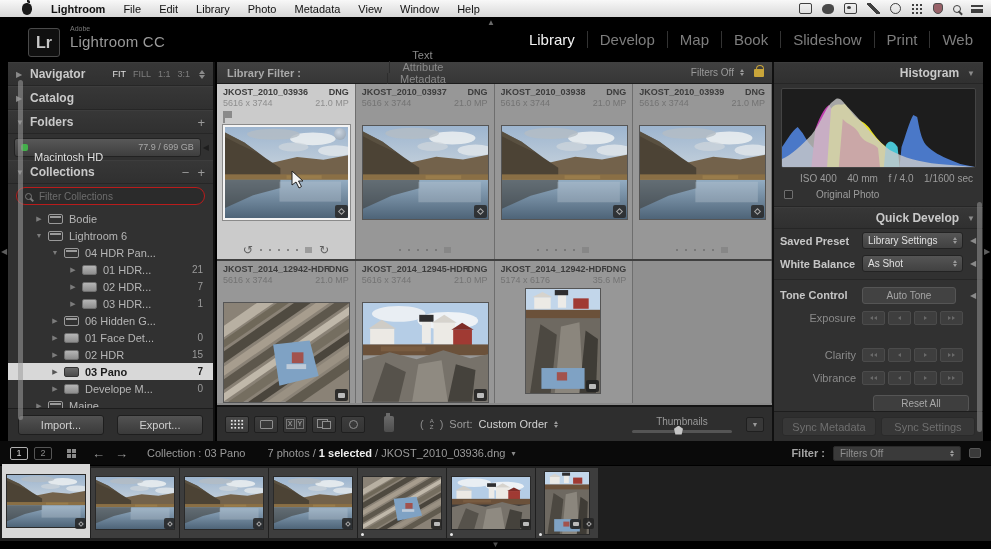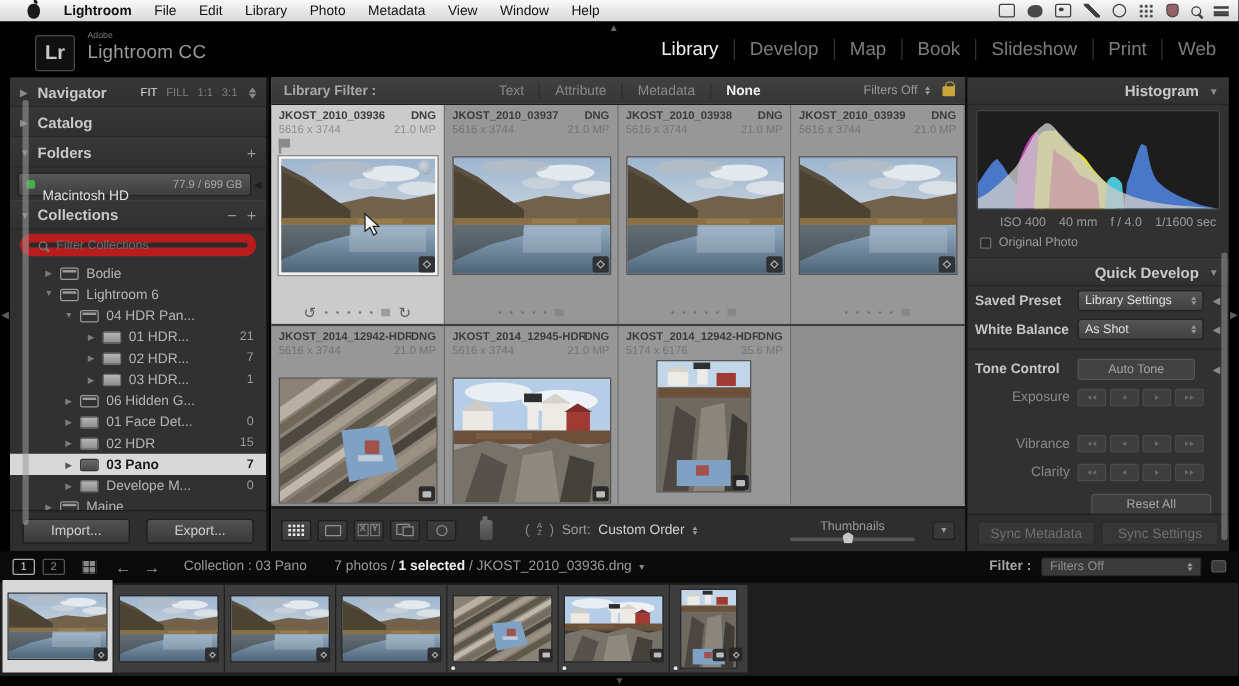--- a/index.html
+++ b/index.html
@@ -64,21 +64,21 @@
   .zoommodes .zm.active{color:#e0e0e0;}
   .ph .plusminus{font-size:13px;color:#9a9a9a;font-weight:normal;display:flex;gap:8px;}
   .volume{height:26px;display:flex;align-items:center;padding:0 4px 0 6px;background:#313131;}
   .volbar{flex:1;height:19px;background:linear-gradient(#585858,#3e3e3e);border:1px solid #222;
     border-radius:3px;display:flex;align-items:center;padding:0 6px;gap:6px;}
   .led{width:7px;height:7px;border-radius:2px;}
   .volname{font-size:11px;color:#e0e0e0;flex:1;margin-top:20px;}
   .volspace{font-size:9px;color:#a8a8a8;}
   .voltri{font-size:8px;color:#1d1d1d;margin-left:2px;}
   .searchrow{height:24px;display:flex;align-items:center;padding:0 8px;}
-  .searchbox{flex:1;height:18px;border:7px solid #b91c1c;border-radius:9px;background:#2b2b2b;
+  .searchbox{flex:1;height:18px;border:1px solid #b91c1c;border-radius:9px;background:#2b2b2b;
     display:flex;align-items:center;padding:0 8px;gap:5px;}
   .mag{width:7px;height:7px;border:1.5px solid #7a7a7a;border-radius:50%;position:relative;flex:none;}
   .mag:after{content:"";position:absolute;right:-3px;bottom:-2px;width:4px;height:1.5px;background:#7a7a7a;transform:rotate(45deg);}
   .searchbox input{background:transparent;border:none;outline:none;color:#9a9a9a;font-size:10px;width:100%;
     font-family:"Liberation Sans","DejaVu Sans",sans-serif;}
   .searchbox input::placeholder{color:#6d6d6d;}
   .tree{height:204px;overflow:hidden;position:relative;padding-top:2px;}
   .trow{height:17px;display:flex;align-items:center;font-size:11px;color:#b6b6b6;padding-right:10px;}
   .trow .disc{width:10px;font-size:7px;color:#7c7c7c;text-align:center;flex:none;}
   .trow.i0{padding-left:26px;} .trow.i1{padding-left:42px;} .trow.i2{padding-left:60px;}
@@ -97,21 +97,21 @@
   .lbuttons{position:absolute;left:0;bottom:0;width:100%;height:33px;border-top:1px solid #1d1d1d;
     background:#2e2e2e;display:flex;align-items:center;justify-content:space-between;padding:0 10px;}
   .btn{height:20px;min-width:86px;background:linear-gradient(#525252,#3a3a3a);border:1px solid #1e1e1e;
     border-radius:3px;color:#cfcfcf;font-size:11px;display:flex;align-items:center;justify-content:center;}
 
   
   .center{position:absolute;left:217px;top:0;width:555px;height:379px;background:#8a8a8a;}
   .filterbar{position:absolute;left:0;top:0;width:100%;height:22px;background:linear-gradient(#414141,#363636);
     border-bottom:1px solid #1c1c1c;display:flex;align-items:center;font-size:11px;color:#999;}
   .filterbar .ftitle{font-weight:bold;padding:0 10px;color:#a9a9a9;}
-  .ftabs{position:absolute;left:170px;display:flex;align-items:center;}
+  .ftabs{position:absolute;left:170px;display:flex;align-items:center;flex-direction:column;}
   .ftab{padding:0 12px;color:#8a8a8a;border-left:1px solid #2d2d2d;}
   .ftab:first-child{border-left:none;}
   .ftab.active{color:#f0f0f0;font-weight:bold;}
   .fright{margin-left:auto;display:flex;align-items:center;gap:6px;padding-right:8px;}
   .fpreset{color:#9a9a9a;font-size:10px;}
   .lock{width:10px;height:8px;background:#c9a53a;border-radius:1px;position:relative;margin-left:4px;}
   .lock:before{content:"";position:absolute;left:2px;top:-4px;width:6px;height:5px;border:1.5px solid #c9a53a;
     border-bottom:none;border-radius:4px 4px 0 0;}
 
   .grid{position:absolute;left:0;top:22px;width:100%;height:321px;overflow:hidden;}
@@ -186,21 +186,21 @@
 
   
   .rpanel{position:absolute;left:772px;top:0;width:211px;height:379px;background:#313131;
     border-left:2px solid #101010;overflow:hidden;}
   .rph{height:22px;display:flex;align-items:center;justify-content:flex-end;gap:8px;padding:0 8px;
     font-size:12px;font-weight:bold;color:#c9c9c9;background:linear-gradient(#373737,#303030);
     border-bottom:1px solid #262626;border-top:1px solid #3d3d3d;}
   .rph .tri{font-size:8px;color:#8b8b8b;font-weight:normal;}
   .histbox{margin:4px 7px 2px;height:80px;background:#1d1d1d;border:1px solid #444;border-radius:2px;overflow:hidden;}
   .exif{display:flex;justify-content:space-between;padding:3px 10px 1px;font-size:10px;color:#9c9c9c;margin-left:16px;}
-  .origrow{display:flex;align-items:center;gap:6px;padding:4px 10px 6px;font-size:10px;color:#9c9c9c;
+  .origrow{display:flex;align-items:center;gap:23px;padding:4px 10px 6px;font-size:10px;color:#9c9c9c;
     border-bottom:1px solid #262626;}
   .cb{width:9px;height:9px;border:1px solid #6f6f6f;border-radius:1px;background:#2a2a2a;}
   .qdrow{display:flex;align-items:center;height:23px;padding:0 6px;gap:6px;}
   .qdlab{width:76px;font-size:11px;font-weight:bold;color:#c6c6c6;}
   .qdlab.dim{font-weight:normal;color:#8a8a8a;text-align:right;}
   .dd{flex:1;height:17px;background:linear-gradient(#555,#414141);border:1px solid #232323;border-radius:3px;
     display:flex;align-items:center;padding:0 5px;font-size:10px;color:#e0e0e0;gap:4px;}
   .dd .grow{flex:1;white-space:nowrap;overflow:hidden;}
   .ddstep{display:flex;flex-direction:column;gap:1px;}
   .ddstep i{width:0;height:0;border:2.5px solid transparent;display:block;}
@@ -883,41 +883,41 @@
             </span>
           <span class="stepbtn">
               <i class="rt"></i>
               <i class="rt"></i>
             </span>
         </span>
         <span class="sidetri"></span>
       </div>
       <div style="height:14px;"></div>
       <div class="qdrow">
-        <span class="qdlab dim">Vibrance</span>
+        <span class="qdlab dim">Clarity</span>
         <span class="steps">
           <span class="stepbtn">
               <i class="lt"></i>
               <i class="lt"></i>
             </span>
           <span class="stepbtn">
               <i class="lt"></i>
             </span>
           <span class="stepbtn">
               <i class="rt"></i>
             </span>
           <span class="stepbtn">
               <i class="rt"></i>
               <i class="rt"></i>
             </span>
         </span>
         <span class="sidetri"></span>
       </div>
       <div class="qdrow">
-        <span class="qdlab dim">Clarity</span>
+        <span class="qdlab dim">Vibrance</span>
         <span class="steps">
           <span class="stepbtn">
               <i class="lt"></i>
               <i class="lt"></i>
             </span>
           <span class="stepbtn">
               <i class="lt"></i>
             </span>
           <span class="stepbtn">
               <i class="rt"></i>

